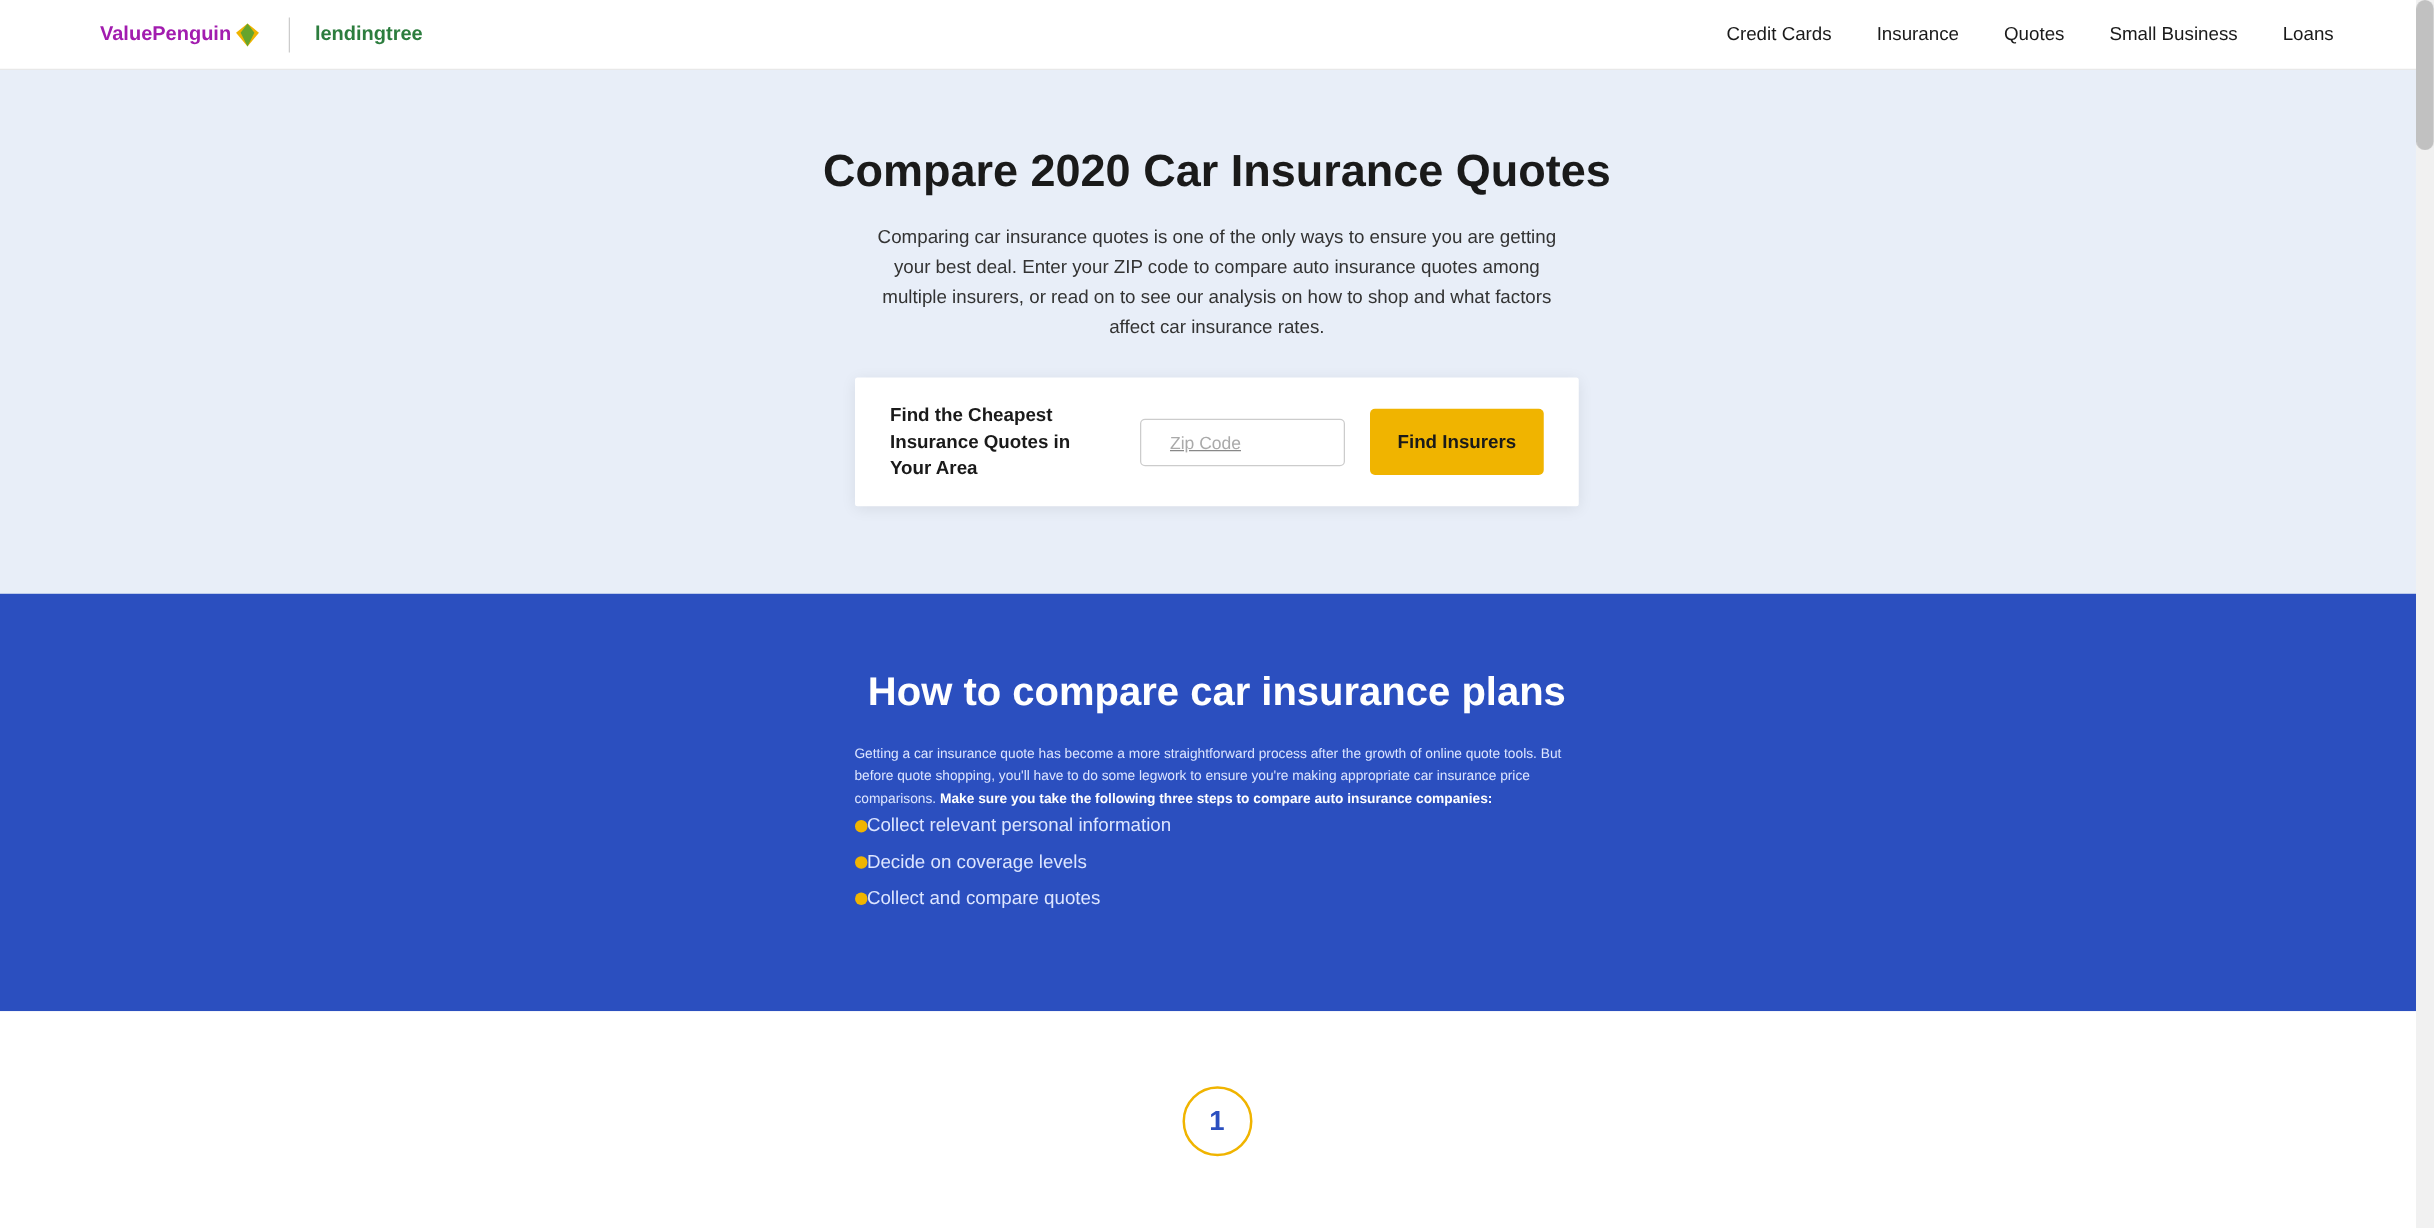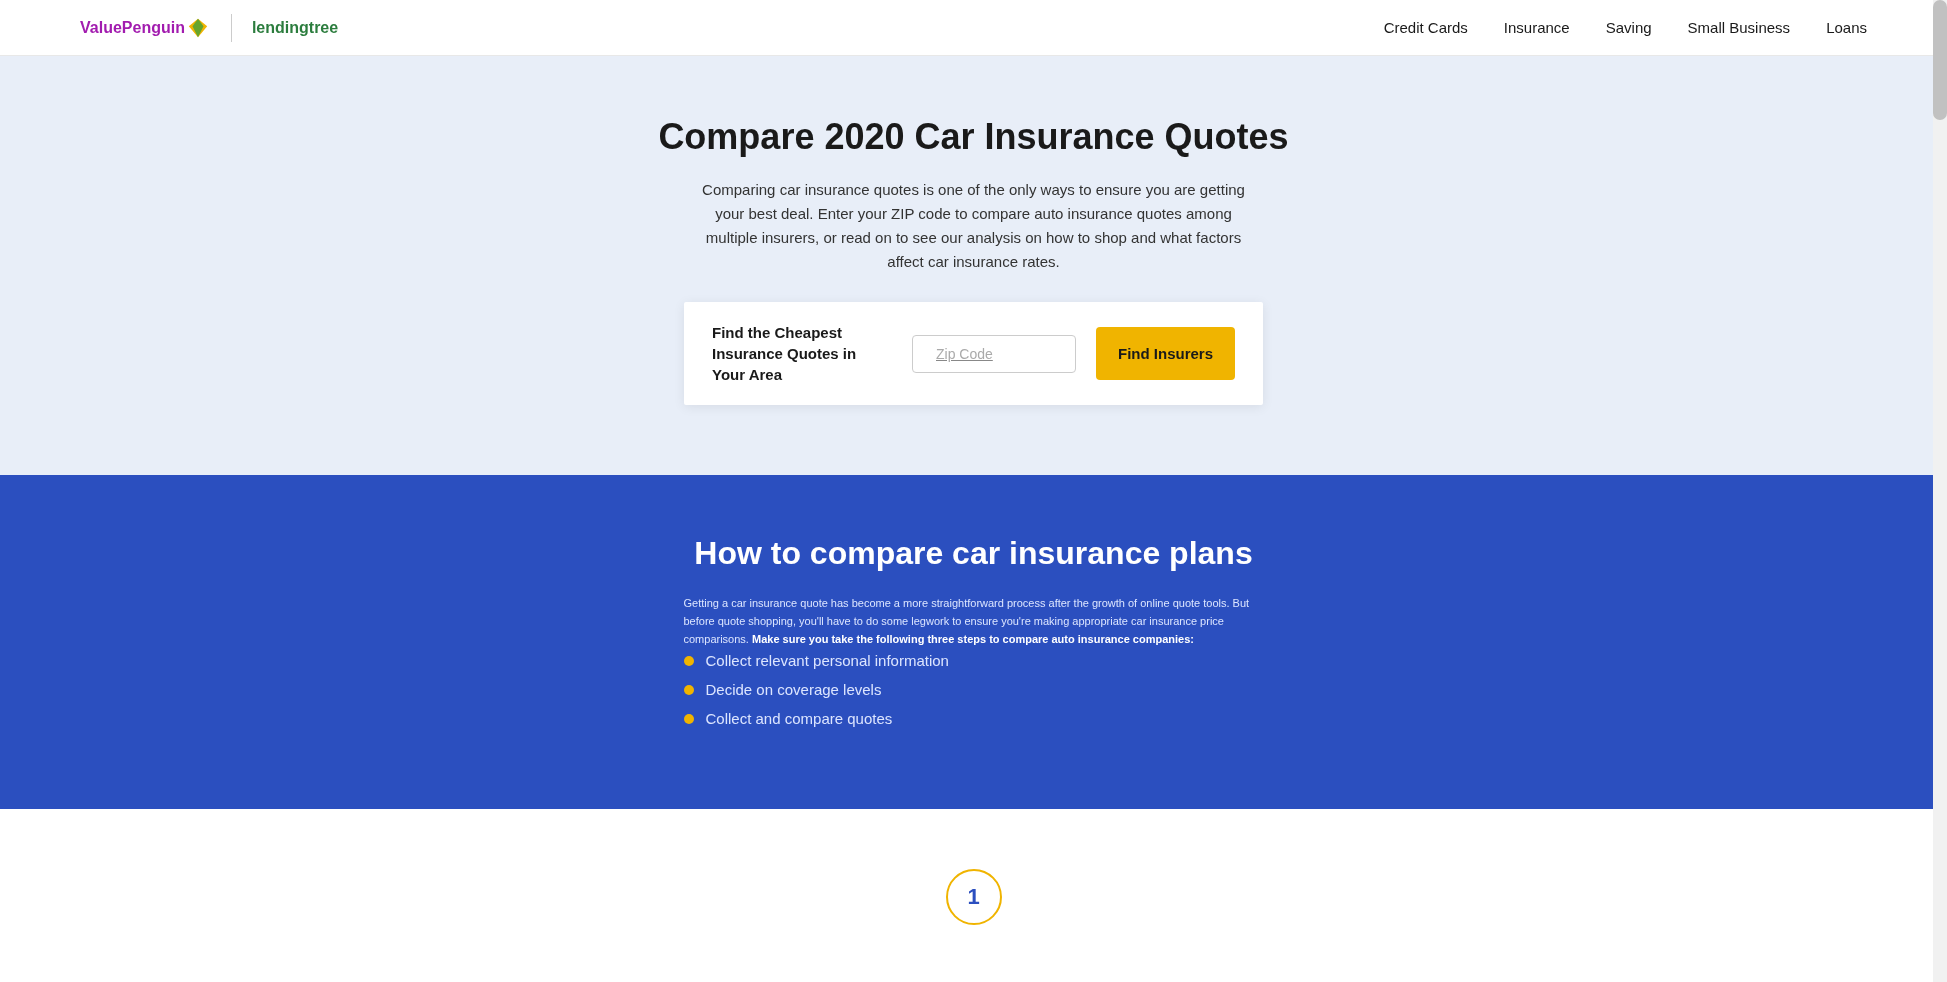--- a/index.html
+++ b/index.html
@@ -158,21 +158,21 @@
     }
     .bullet-list {
       list-style: none;
       max-width: 580px;
       margin: 0 auto;
       text-align: left;
     }
     .bullet-list li {
       display: flex;
       align-items: center;
-      gap: 12px;
+      gap: 0;
       font-size: 15px;
       color: #dce5ff;
       margin-bottom: 12px;
     }
     .bullet-dot {
       width: 10px;
       height: 10px;
       border-radius: 50%;
       background: #f0b400;
       flex-shrink: 0;
@@ -218,21 +218,21 @@
       </svg>
     </div>
     <div class="logo-divider"></div>
     <div class="logo-lt">
       <span>lendingtree</span>
     </div>
   </div>
   <nav>
     <a href="#">Credit Cards</a>
     <a href="#">Insurance</a>
-    <a href="#">Saving</a>
+    <a href="#">Quotes</a>
     <a href="#">Small Business</a>
     <a href="#">Loans</a>
   </nav>
 </header>
 
 <section class="hero">
   <h1>Compare 2020 Car Insurance Quotes</h1>
   <p>Comparing car insurance quotes is one of the only ways to ensure you are getting your best deal. Enter your ZIP code to compare auto insurance quotes among multiple insurers, or read on to see our analysis on how to shop and what factors affect car insurance rates.</p>
   <div class="quote-box">
     <span class="quote-box-label">Find the Cheapest Insurance Quotes in Your Area</span>

